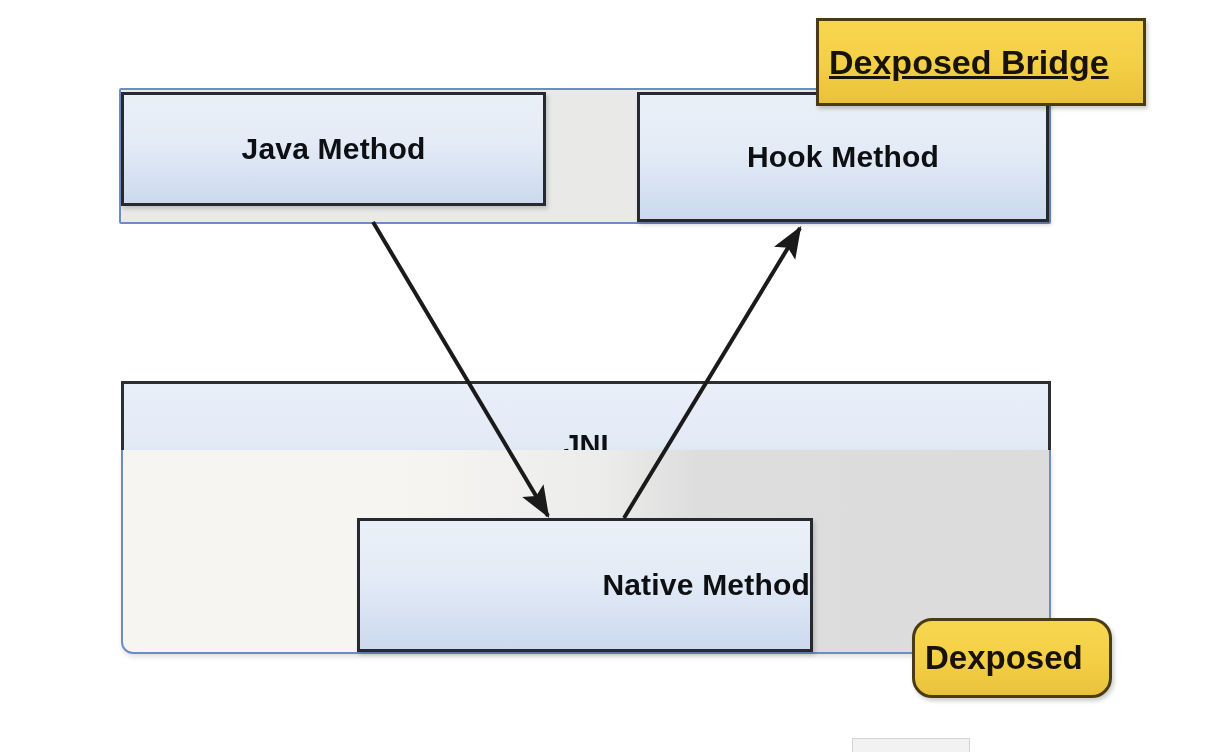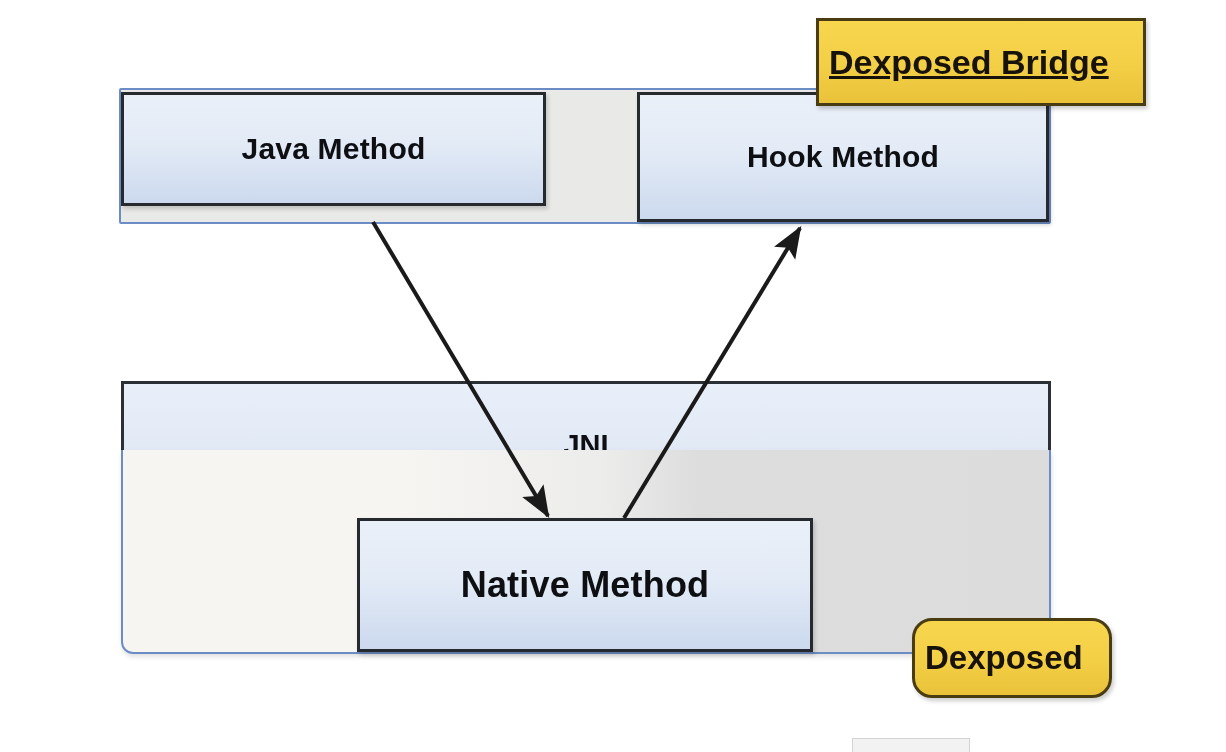--- a/index.html
+++ b/index.html
@@ -94,21 +94,22 @@
     background: linear-gradient(90deg,
                 #f6f5f2 0%, #f6f5f2 30%, #ececeb 52%, #dddddd 62%, #dcdcdc 100%);
     box-shadow: 1px 3px 5px rgba(0,0,0,.12);
   }
 
   #native-method-box {
     left: 357px;
     top: 518px;
     width: 456px;
     height: 134px;
-    font-size: 36px;
+    font-size: 30px;
+    justify-content: flex-end;
   }
 
   
   .callout {
     position: absolute;
     box-sizing: border-box;
     background: linear-gradient(180deg, #f7d64e 0%, #f3cf45 55%, #e9c23a 100%);
     border: 3px solid #4a3c12;
     color: #17120a;
     font-weight: 700;

